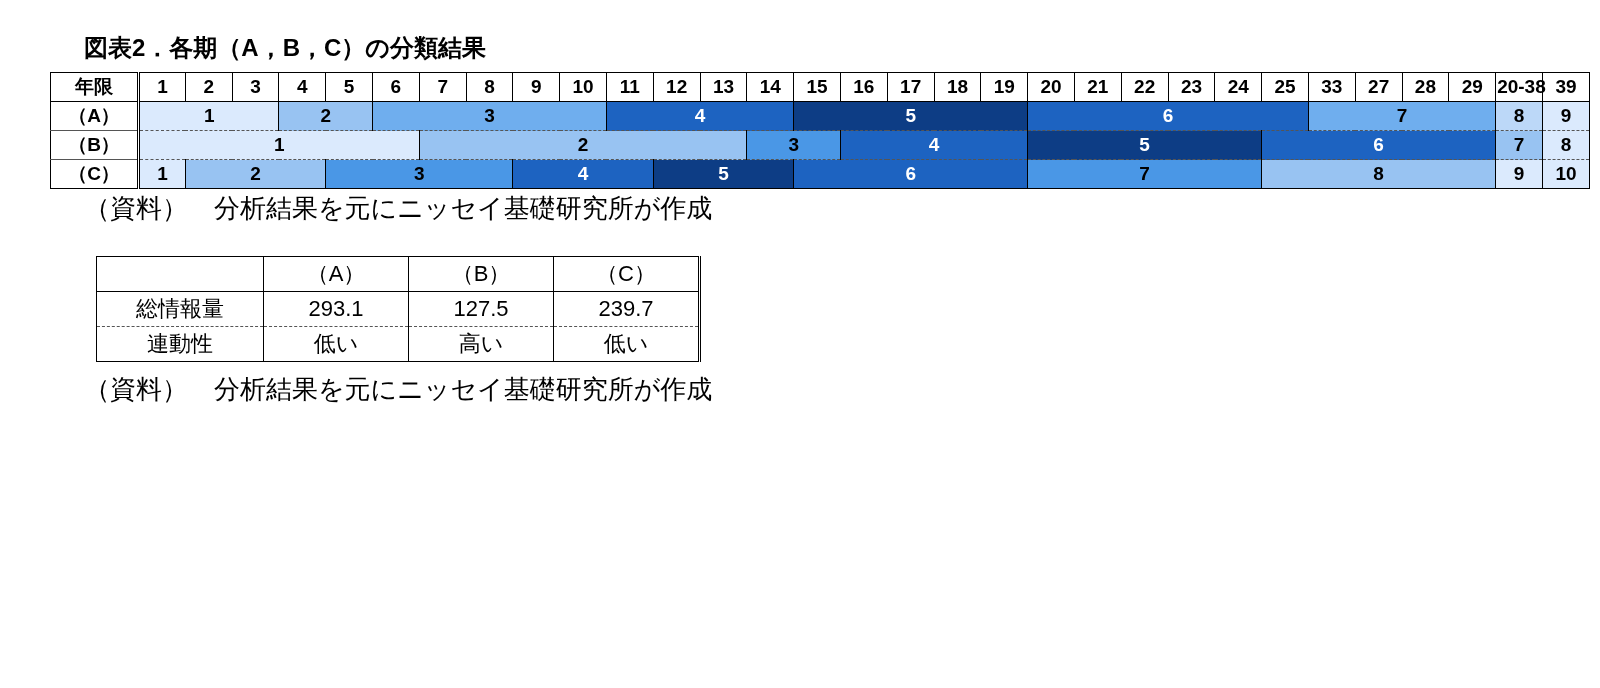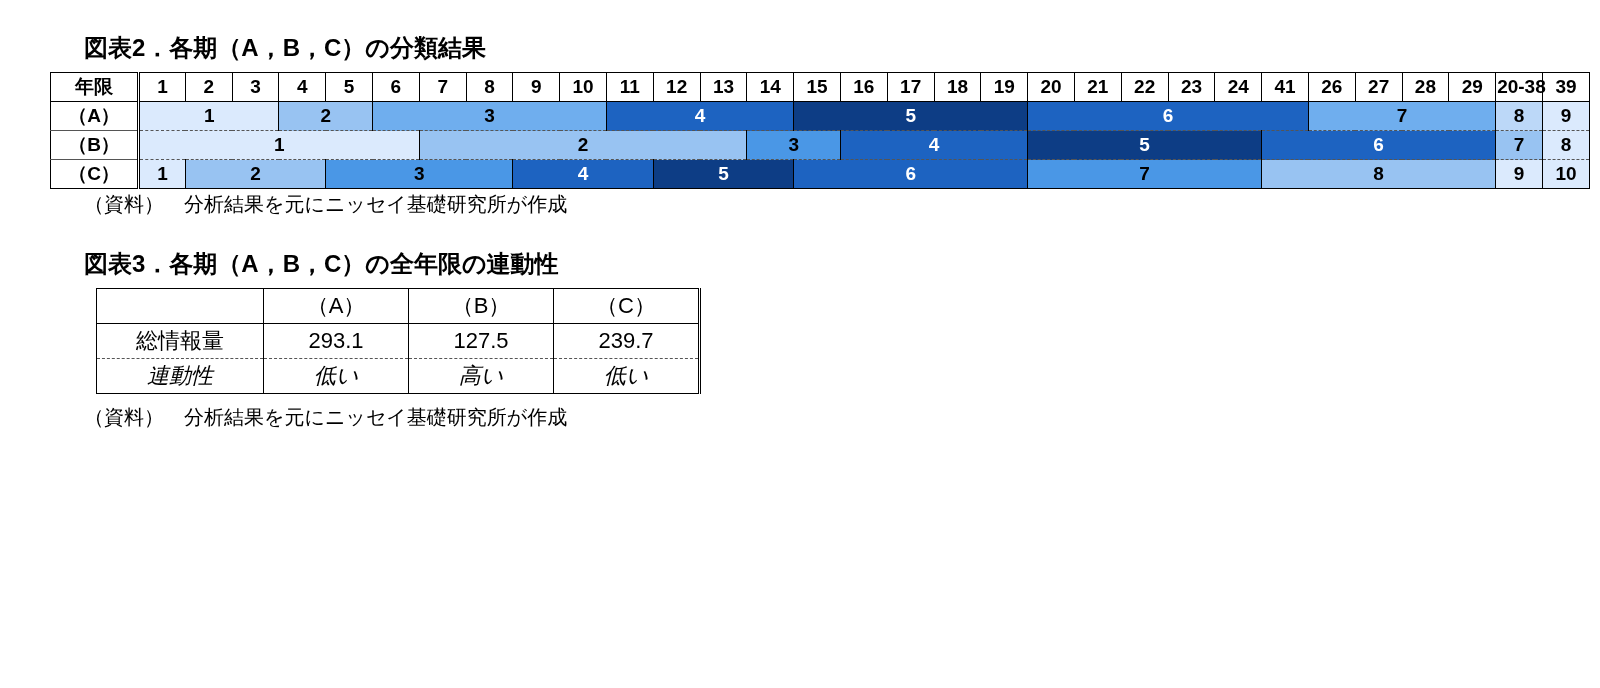--- a/index.html
+++ b/index.html
@@ -1,19 +1,19 @@
 <!DOCTYPE html>
 <html><head>
 <meta charset="utf-8">
 <style>
   html,body{margin:0;padding:0;background:#fff;color:#000;
     font-family:"MS PGothic","Hiragino Kaku Gothic ProN","Meiryo",sans-serif;}
   .page{width:1600px;padding:28px 30px 20px 30px;box-sizing:border-box;}
   .fig-title{font-size:24px;font-weight:bold;margin:4px 0 8px 54px;}
-  .note{font-size:20px;margin:2px 0 2px 54px;}
+  .note{font-size:26px;margin:2px 0 2px 54px;}
   .note-gap{display:inline-block;width:26px;}
 
   
   table.t2{border-collapse:collapse;table-layout:fixed;width:1540px;margin-left:20px;}
   table.t2 td{border:1px solid #000;height:26px;text-align:center;
     vertical-align:middle;font-size:19px;font-weight:bold;white-space:nowrap;}
   table.t2 td.hdr{background:#fff;}
   table.t2 td.rowh{background:#fff;font-weight:bold;}
   
   table.t2 tr.r-a td{border-bottom:1px dashed #555;}
@@ -27,21 +27,21 @@
   table.t2 tr.r-b td.rowh,
   table.t2 tr.r-c td.rowh{border-right:3px double #000;}
 
   
   table.t3{border-collapse:collapse;margin-left:66px;margin-top:4px;}
   table.t3 td{border:1px solid #000;text-align:center;vertical-align:middle;
     font-size:22px;padding:2px 8px;height:30px;}
   table.t3 td.lab{width:150px;text-align:center;}
   table.t3 td.val{width:128px;}
   table.t3 tr.info td{border-bottom:1px dashed #555;}
-  table.t3 tr.link td{border-top:1px dashed #555;font-style:italic;}
+  table.t3 tr.link td{border-top:1px dashed #555;}
   
   table.t3 td.last{border-right:3px double #000;}
 
   
   .c0{background:#dbeafd;}
   .c1{background:#bcd8f8;}
   .c2{background:#98c3f2;}
   .c3{background:#6faeee;}
   .c4{background:#4a97e6;}
   .c6{background:#1d63c1;color:#fff;}
@@ -79,22 +79,22 @@
           <td class="hdr">15</td>
           <td class="hdr">16</td>
           <td class="hdr">17</td>
           <td class="hdr">18</td>
           <td class="hdr">19</td>
           <td class="hdr">20</td>
           <td class="hdr">21</td>
           <td class="hdr">22</td>
           <td class="hdr">23</td>
           <td class="hdr">24</td>
-          <td class="hdr">41</td>
-          <td class="hdr">26</td>
+          <td class="hdr">25</td>
+          <td class="hdr">33</td>
           <td class="hdr">27</td>
           <td class="hdr">28</td>
           <td class="hdr">29</td>
           <td class="hdr">20-38</td>
           <td class="hdr">39</td>
         </tr>
         <tr class="r-a">
           <td class="rowh">（A）</td>
           <td colspan="3" class="c0 dbl-l">1</td>
           <td colspan="2" class="c2">2</td>
@@ -130,21 +130,20 @@
           <td colspan="1" class="c0">9</td>
           <td colspan="1" class="c0">10</td>
         </tr>
       </tbody>
   </table>
 
   <div class="note">（資料）　分析結果を元にニッセイ基礎研究所が作成</div>
 
   <div style="height:24px"></div>
 
-  <div class="fig-title">図表3．各期（A，B，C）の全年限の連動性</div>
 
   <table class="t3">
     <tbody>
         <tr>
       <td class="lab"></td>
       <td class="val">（A）</td>
       <td class="val">（B）</td>
       <td class="val last">（C）</td>
     </tr>
     <tr class="info">

